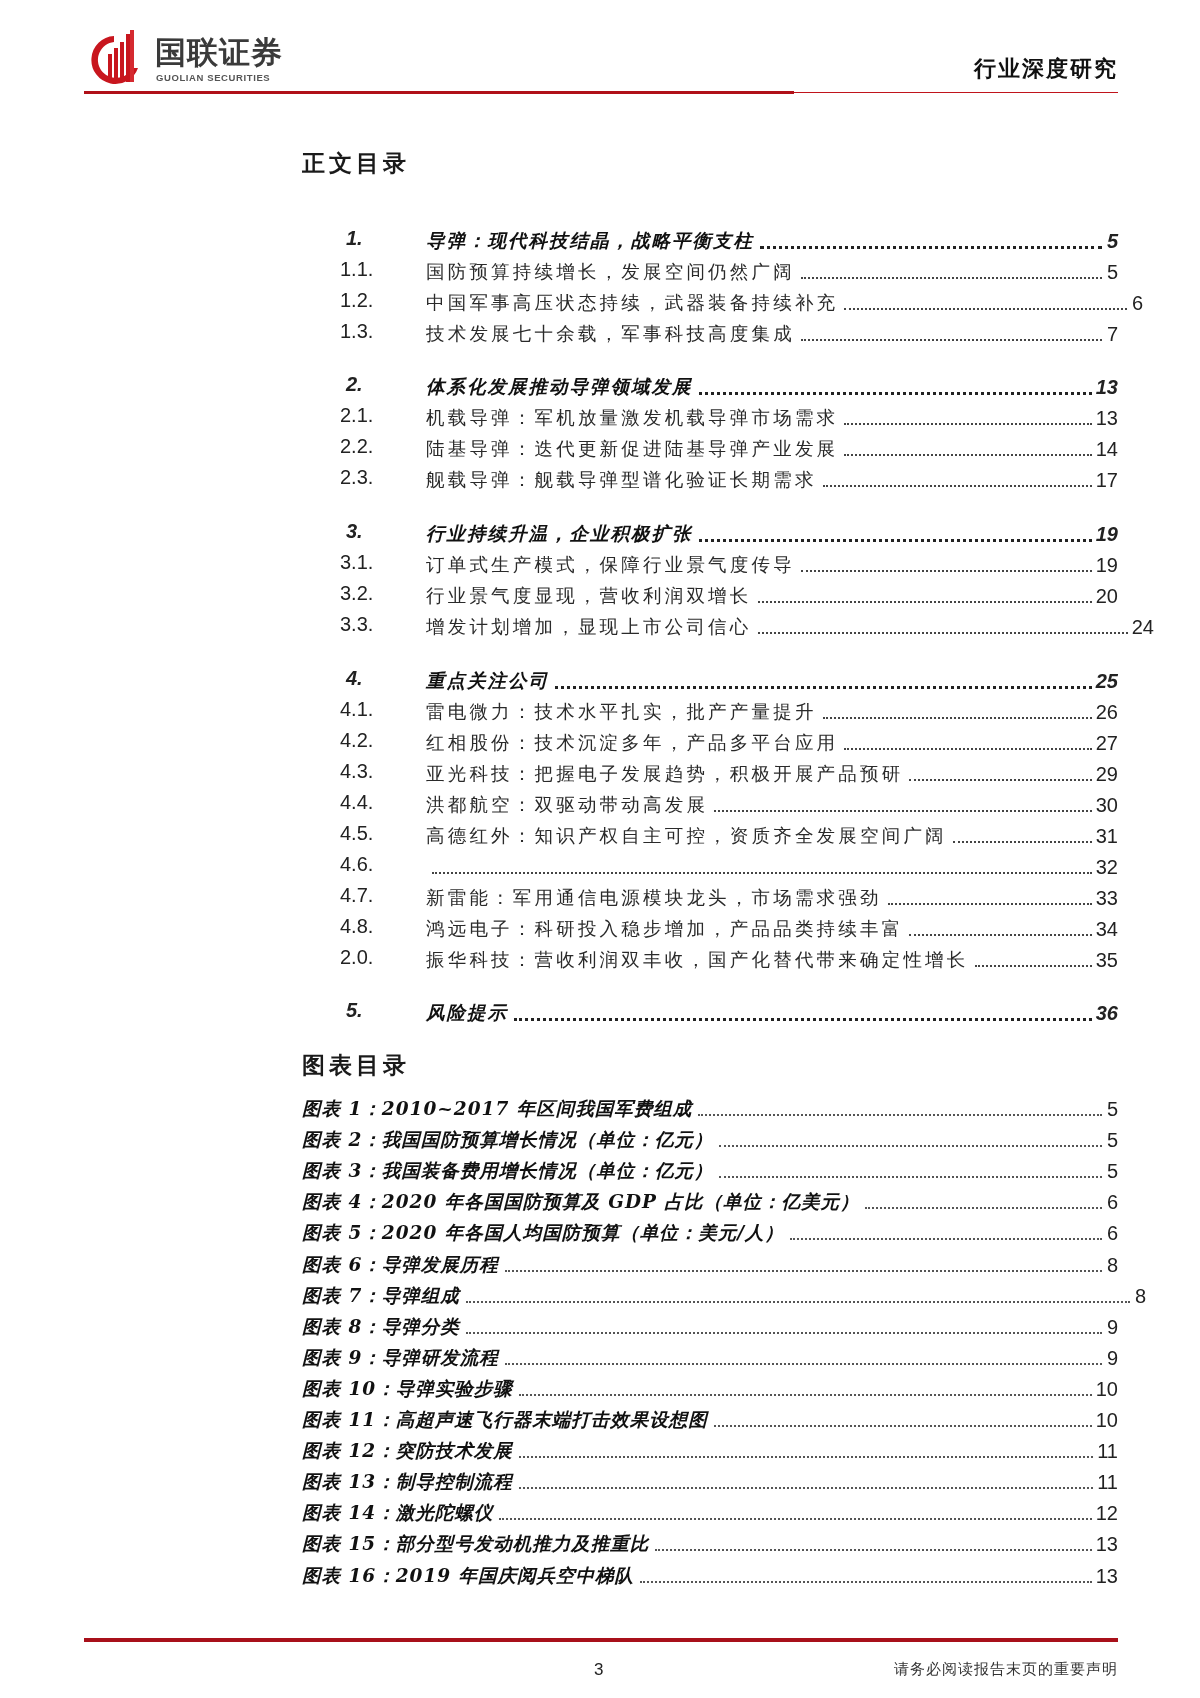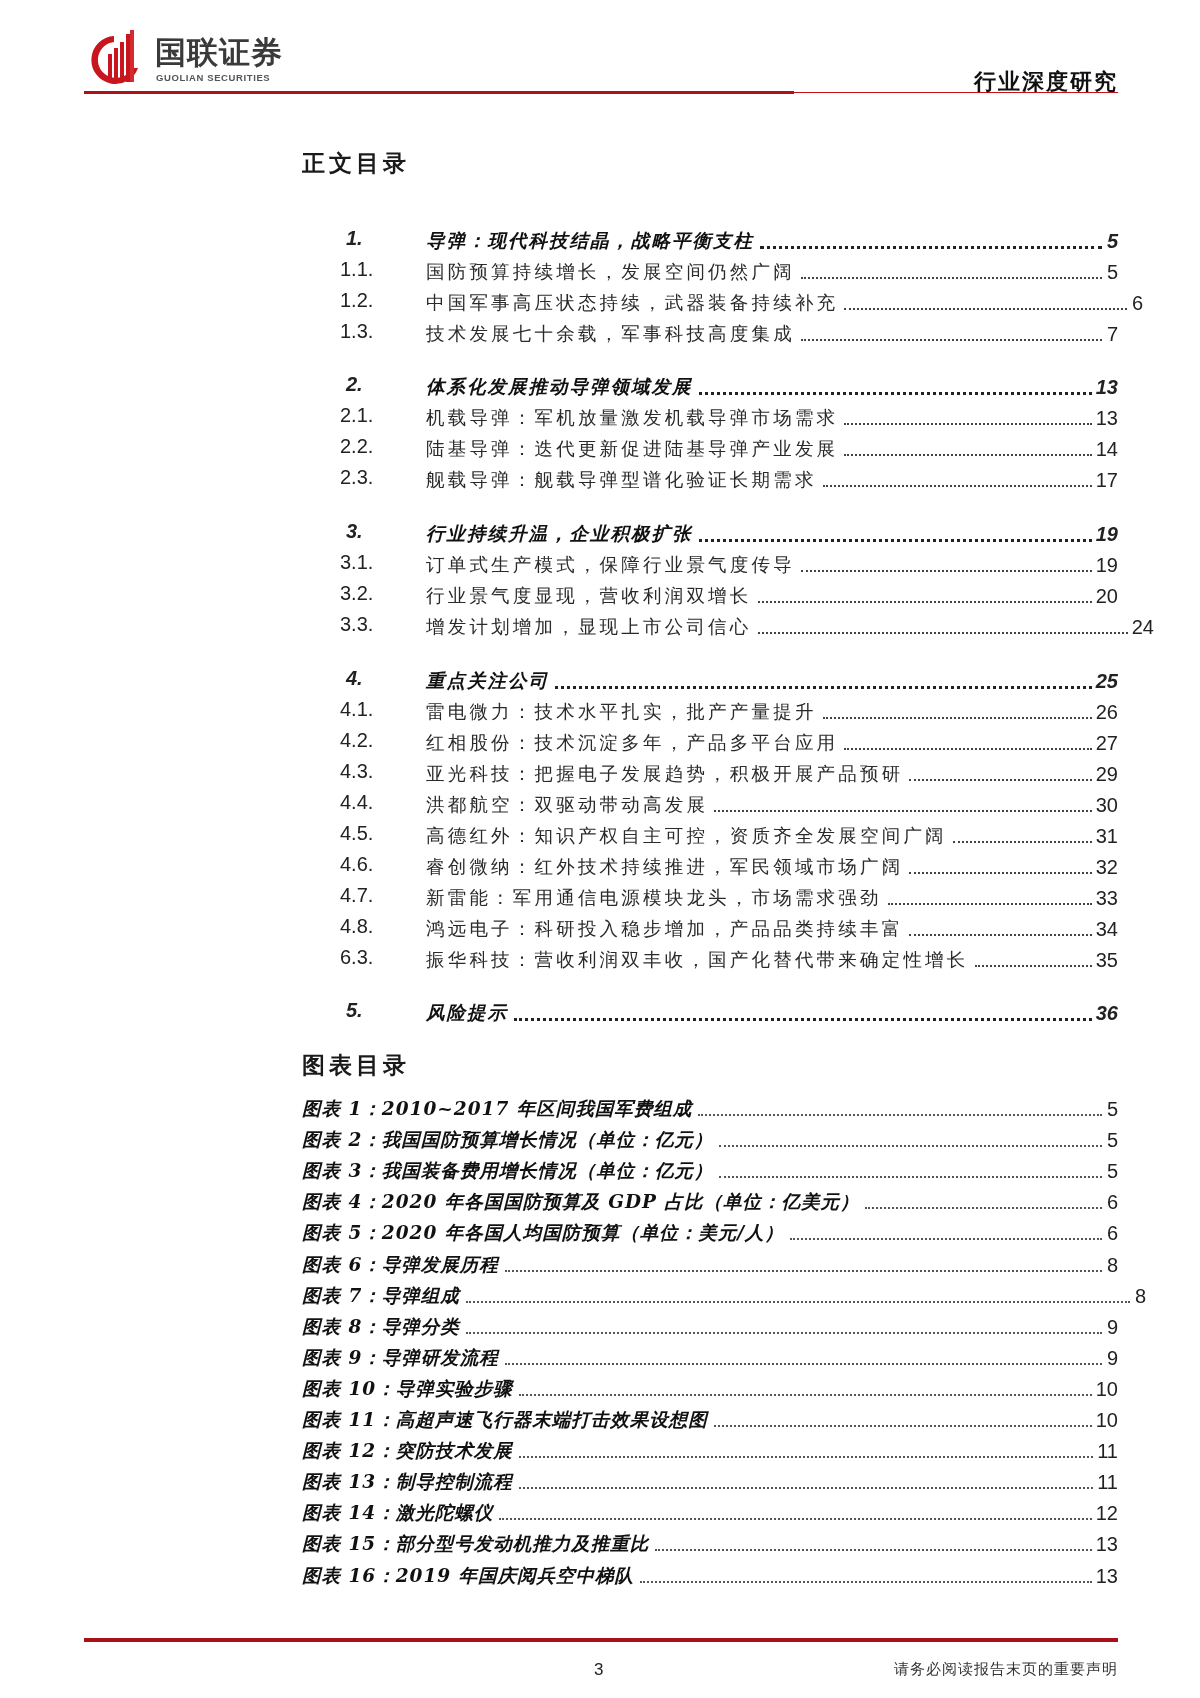--- a/index.html
+++ b/index.html
@@ -5,21 +5,21 @@
   html, body { margin: 0; padding: 0; background: #ffffff; }
   body { width: 1200px; height: 1698px; position: relative; overflow: hidden;
          font-family: "DejaVu Serif", "Liberation Serif", serif; color: #1a1a1a; }
 
   .header { position: absolute; left: 0; top: 0; width: 1200px; height: 100px; }
   .logo { position: absolute; left: 86px; top: 28px; width: 56px; height: 62px; }
   .logo-text-cn { position: absolute; left: 155px; top: 34px; font-family: "DejaVu Sans", sans-serif;
                   font-size: 31px; font-weight: bold; color: #3a3a3a; letter-spacing: 1px; line-height: 36px; }
   .logo-text-en { position: absolute; left: 156px; top: 72px; font-family: "Liberation Sans", sans-serif;
                   font-size: 9.5px; font-weight: bold; color: #555; letter-spacing: 0.6px; }
-  .header-title { position: absolute; right: 82px; top: 67px; font-size: 22px; font-weight: bold;
+  .header-title { position: absolute; right: 82px; top: 54px; font-size: 22px; font-weight: bold;
                   color: #111; letter-spacing: 2px; line-height: 28px; }
   .header-rule-thick { position: absolute; left: 84px; top: 91px; width: 710px; height: 3px; background: #b01018; }
   .header-rule-thin { position: absolute; left: 794px; top: 92px; width: 324px; height: 1px; background: #c0141c; }
 
   .section-title { position: absolute; left: 302px; font-size: 23px; font-weight: bold; color: #1a1a1a;
                    letter-spacing: 4px; }
   .toc-row { position: absolute; left: 0; width: 1200px; height: 30px; display: block; cursor: pointer; }
   .toc-num { position: absolute; left: 340px; font-family: "Liberation Sans", sans-serif; font-size: 20px;
              color: #222; top: 2px; }
   .toc-num.major { left: 346px; font-weight: bold; font-style: italic; }
@@ -205,21 +205,20 @@
       <span class="toc-num">4.5.</span>
       <div class="toc-line">
         <span class="toc-text">高德红外：知识产权自主可控，资质齐全发展空间广阔</span>
         <span class="leader"></span>
         <span class="toc-page">31</span>
       </div>
     </div>
     <div class="toc-row" style="top: 851px;">
       <span class="toc-num">4.6.</span>
       <div class="toc-line">
-        <span class="toc-text">睿创微纳：红外技术持续推进，军民领域市场广阔</span>
         <span class="leader"></span>
         <span class="toc-page">32</span>
       </div>
     </div>
     <div class="toc-row" style="top: 882px;">
       <span class="toc-num">4.7.</span>
       <div class="toc-line">
         <span class="toc-text">新雷能：军用通信电源模块龙头，市场需求强劲</span>
         <span class="leader"></span>
         <span class="toc-page">33</span>
@@ -227,21 +226,21 @@
     </div>
     <div class="toc-row" style="top: 913px;">
       <span class="toc-num">4.8.</span>
       <div class="toc-line">
         <span class="toc-text">鸿远电子：科研投入稳步增加，产品品类持续丰富</span>
         <span class="leader"></span>
         <span class="toc-page">34</span>
       </div>
     </div>
     <div class="toc-row" style="top: 944px;">
-      <span class="toc-num">6.3.</span>
+      <span class="toc-num">2.0.</span>
       <div class="toc-line">
         <span class="toc-text">振华科技：营收利润双丰收，国产化替代带来确定性增长</span>
         <span class="leader"></span>
         <span class="toc-page">35</span>
       </div>
     </div>
     <div class="toc-row major" style="top: 997px;">
       <span class="toc-num major">5.</span>
       <div class="toc-line">
         <span class="toc-text">风险提示</span>

